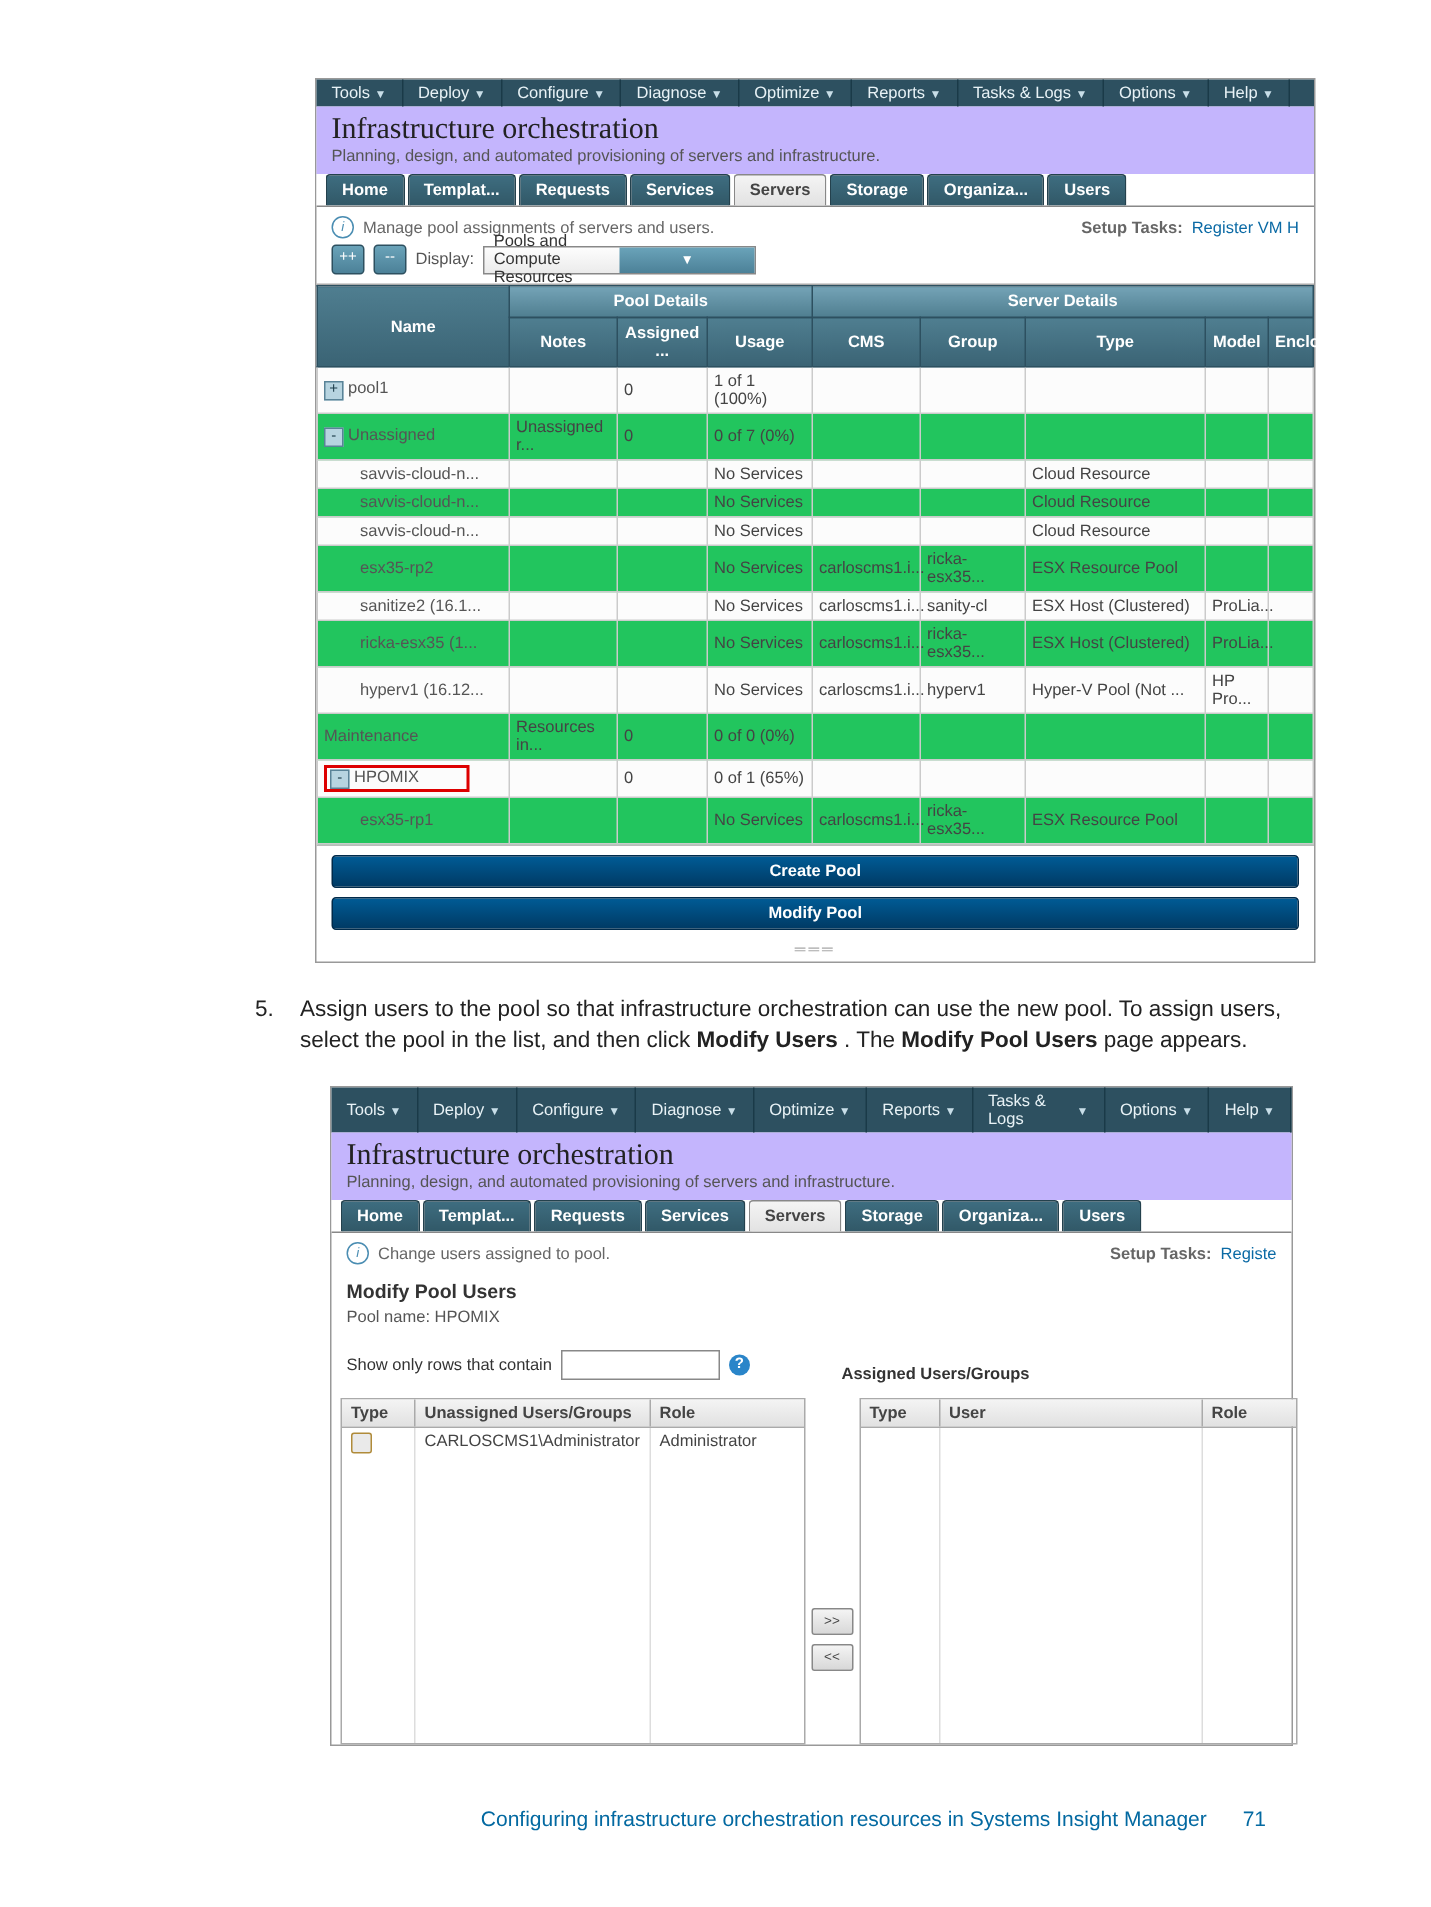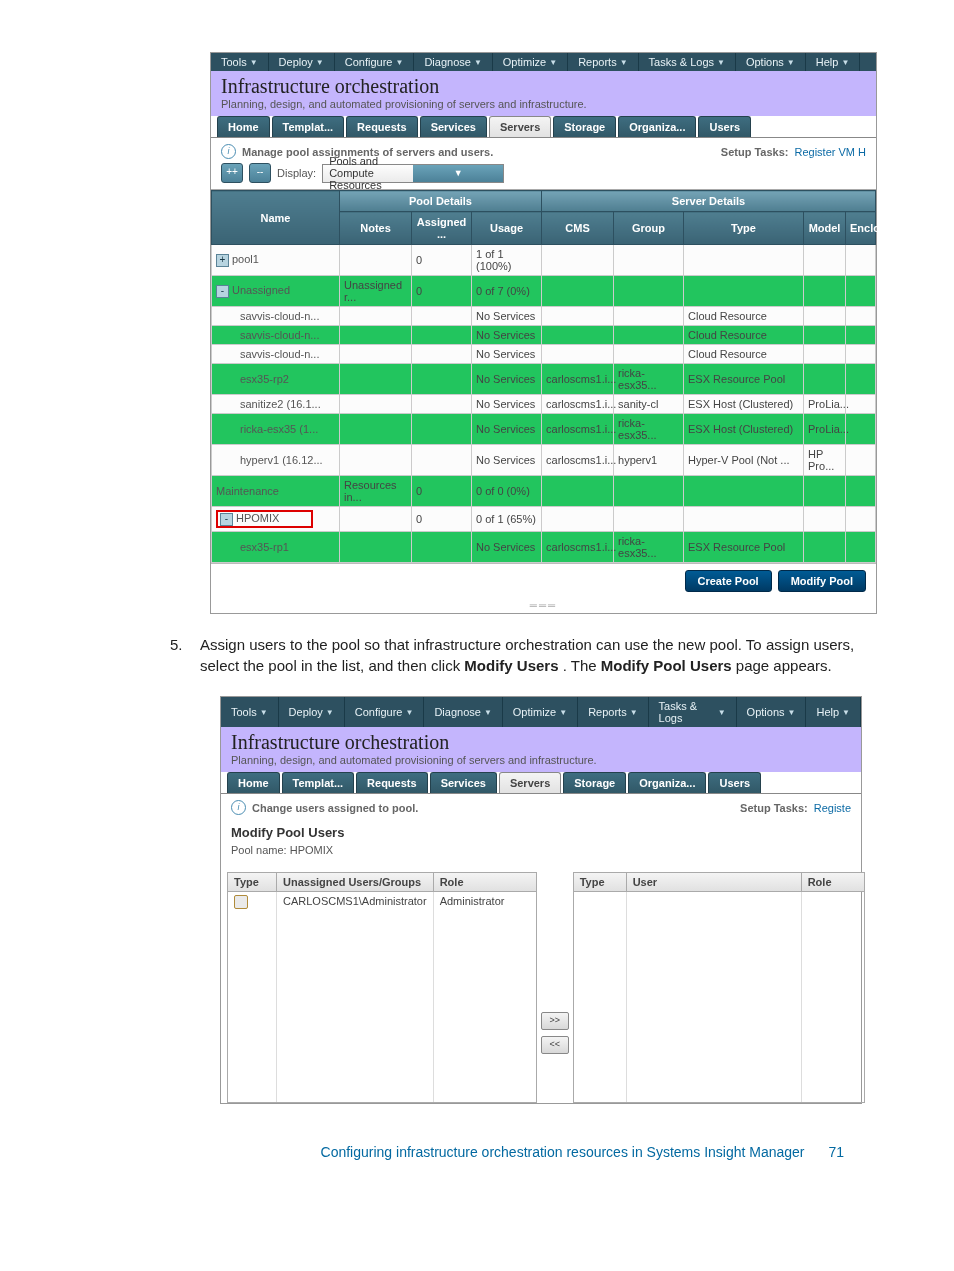--- a/index.html
+++ b/index.html
@@ -75,21 +75,21 @@
     border: 1px solid #888;
     border-bottom: none;
   }
   .info-bar {
     display: flex;
     align-items: center;
     padding: 6px 10px 4px 10px;
     font-size: 11px;
     color: #555;
   }
-  .info-bar .msg { flex: 1; font-weight: bold; color:#666;}
+  .info-bar .msg { flex: 1; font-weight: normal; color:#666;}
   .info-bar .setup { color:#666; font-weight:bold;}
   .info-bar .link { color:#0b6aa5; margin-left:6px;}
   .info-icon {
     display:inline-block; width:13px;height:13px;border:1px solid #4a8db2;border-radius:50%;
     color:#4a8db2;text-align:center;line-height:12px;font-size:9px;font-style:italic;margin-right:6px;
   }
   .toolbar {
     display:flex;align-items:center;padding:0 10px 6px 10px;gap:6px;font-size:11px;color:#555;
   }
   .toolbar .btn {
@@ -110,21 +110,21 @@
   table.grid th.sec-head {
     background:linear-gradient(#74a3b6,#4f7e90);
   }
   table.grid td {
     border:1px solid #cbcbcb;padding:3px 4px;color:#444;background:#fcfcfc;
   }
   table.grid tr.alt td{background:#22c55e;}
   table.grid td.name-cell{color:#555;}
   .exp{display:inline-block;width:11px;height:11px;border:1px solid #5a8397;background:#b7d4e0;color:#1a3a48;font-size:10px;line-height:10px;text-align:center;margin-right:3px;}
   .red-box{border:2px solid #d00;}
-  .btn-bar{padding:6px 10px;display:flex;justify-content:flex-end;gap:6px;border-top:1px solid #bbb;}
+  .btn-bar{padding:6px 10px;display:flex;justify-content:flex-end;gap:6px;border-top:1px solid #bbb;flex-direction:column;}
   .blue-btn{
     background:linear-gradient(#005b95,#003a64);color:#fff;border:1px solid #002a4a;border-radius:3px;padding:4px 12px;font-size:11px;font-weight:bold;
   }
   .resize-grip{color:#aaa;text-align:center;font-size:10px;padding:2px;letter-spacing:2px;}
   .instr {
     margin: 20px 0 20px 60px;
     position: relative;
     padding-left: 50px;
     font-family: Arial, sans-serif;
     font-size: 15px;
@@ -474,20 +474,28 @@
       </div>
     <div class="info-bar">
       <span class="info-icon">i</span>
       <span class="msg">Change users assigned to pool.</span>
       <span class="setup">Setup Tasks:</span>
       <span class="link">Registe</span>
     </div>
     <div style="padding:4px 10px 6px 10px;">
       <div class="modify-head">Modify Pool Users</div>
       <div class="pool-name">Pool name: HPOMIX</div>
+      <div style="display:flex;align-items:flex-end;gap:30px;">
+        <div class="filter-row" style="flex:1;">
+          <span>Show only rows that contain</span>
+          <input type="text" style="">
+          <span class="help-icon">?</span>
+        </div>
+        <div class="assigned-title" style="width:290px;">Assigned Users/Groups</div>
+      </div>
     </div>
     <div class="dual-wrap">
       <div class="panel">
         <div class="panel-head">
           <div class="ph" style="width:36px;">Type</div>
           <div class="ph" style="flex:1;">Unassigned Users/Groups</div>
           <div class="ph" style="width:90px;border-right:none;">Role</div>
         </div>
         <div class="panel-body">
           <div class="col" style="width:36px;"><span class="user-icon"></span></div>

